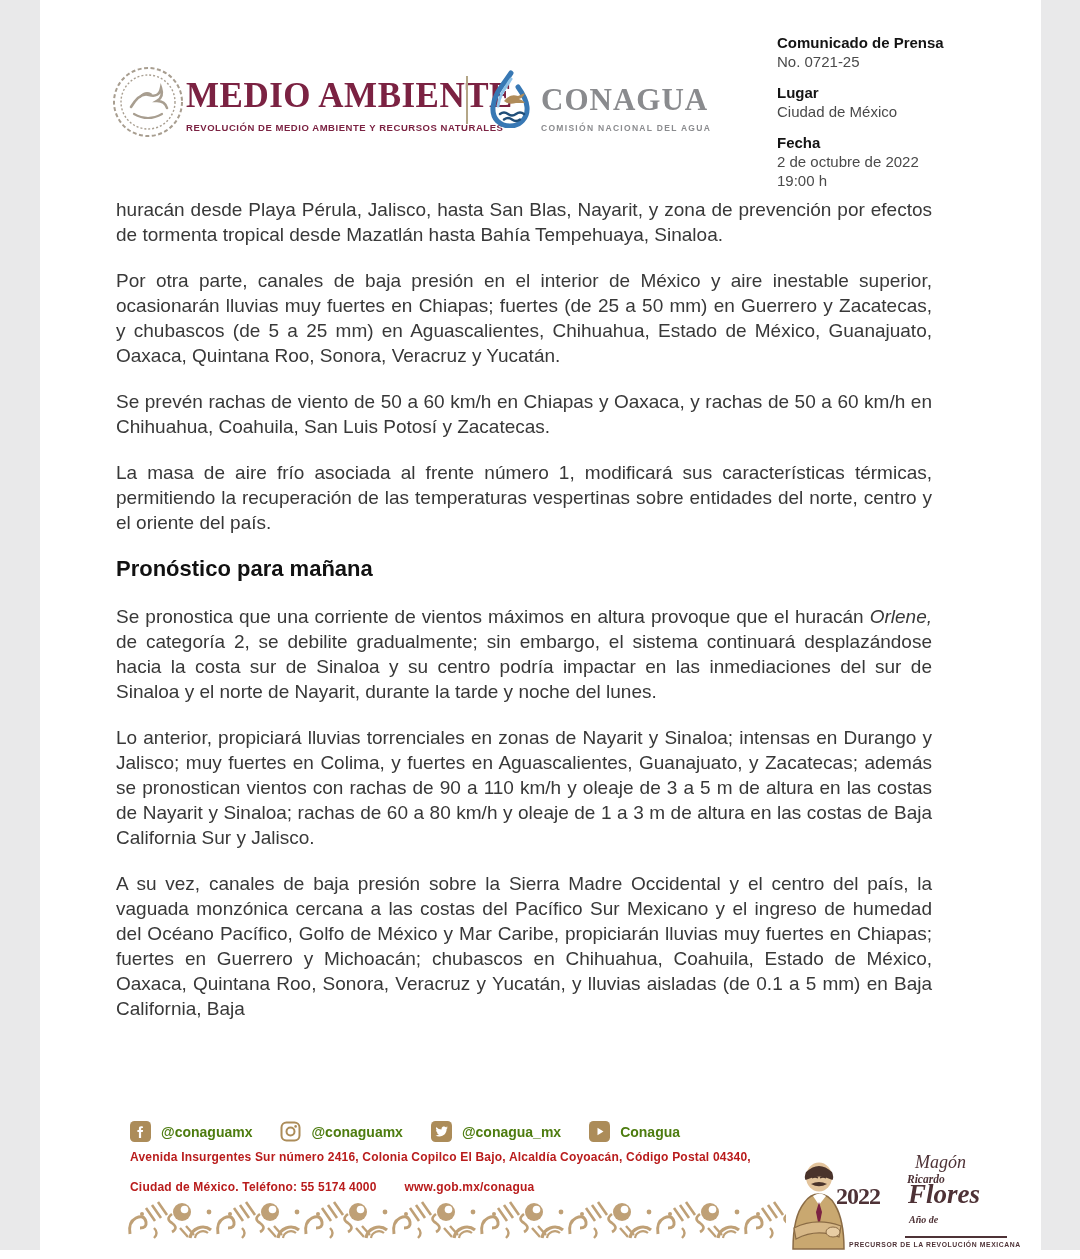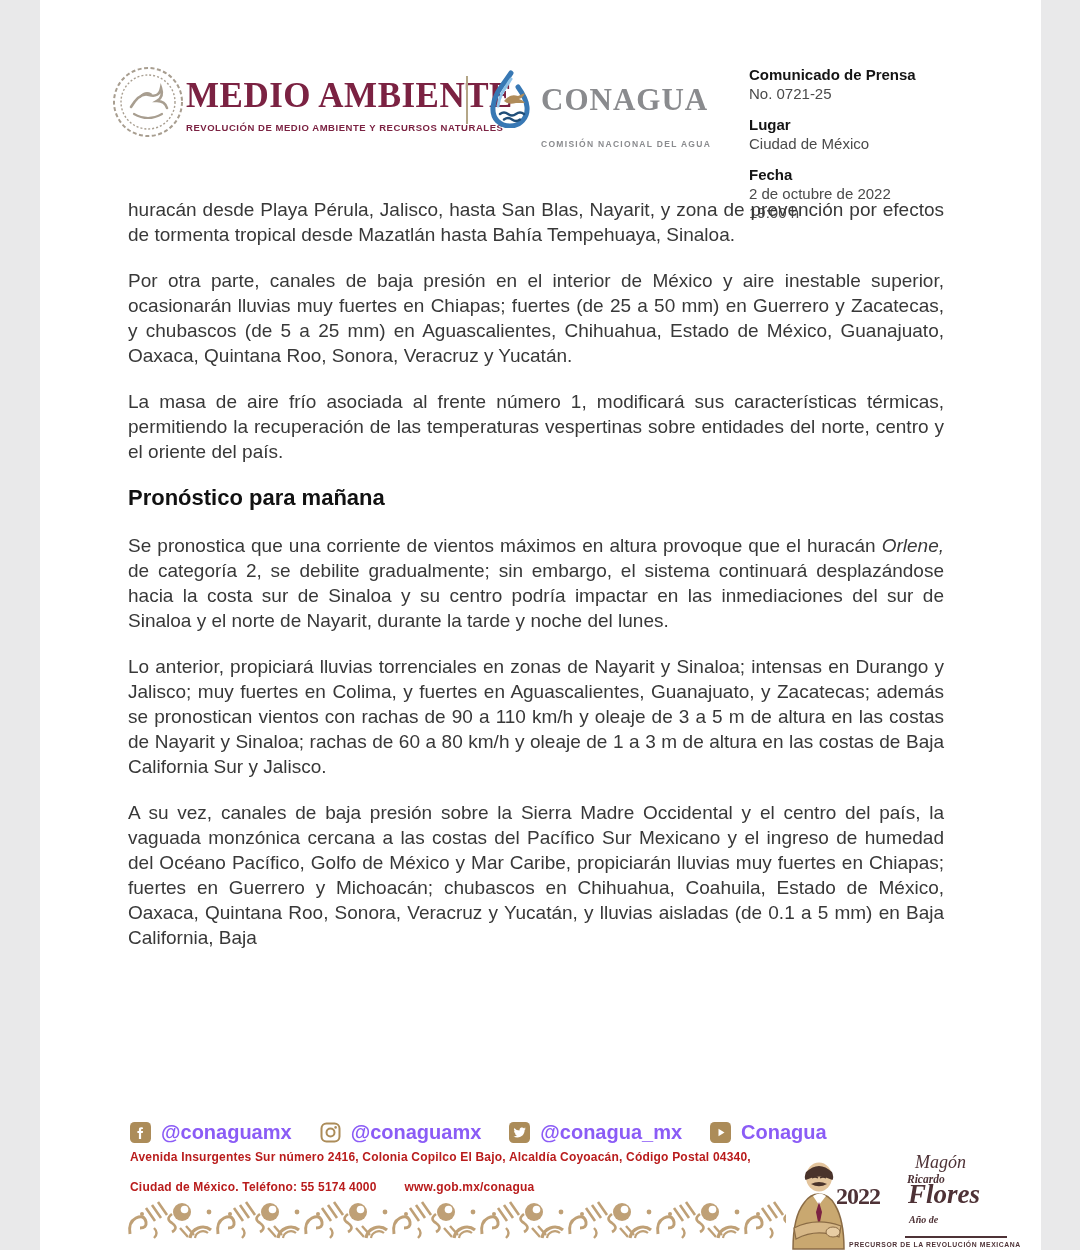--- a/index.html
+++ b/index.html
@@ -25,47 +25,47 @@
     color:#7b2242; white-space:nowrap;
   }
   .logo-divider { position:absolute; left:466px; top:76px; width:2px; height:48px; background:#b4a687; }
   .conagua-drop { position:absolute; left:487px; top:70px; }
   .conagua-block { position:absolute; left:541px; top:82px; }
   .conagua-title {
     font-family:"Liberation Serif", serif; font-weight:bold;
     font-size:31px; color:#8a8b8e; letter-spacing:1px; white-space:nowrap;
   }
   .conagua-sub {
-    margin-top:21px; font-size:8.5px; font-weight:bold; letter-spacing:1.3px;
+    margin-top:5px; font-size:8.5px; font-weight:bold; letter-spacing:1.3px;
     color:#8a8b8e; white-space:nowrap;
   }
 
-  .press-block { position:absolute; left:749px; top:33px; font-size:15px; line-height:19px;margin-top:32px; }
+  .press-block { position:absolute; left:777px; top:33px; font-size:15px; line-height:19px; }
   .press-group { margin-bottom:12px; }
   .press-label { font-weight:bold; color:#141414; }
   .press-value { color:#4a4a4a; }
 
   
-  .doc-body { position:absolute; left:128px; top:197px; width:816px; }
+  .doc-body { position:absolute; left:116px; top:197px; width:816px; }
   .para {
     font-size:19px; line-height:25px; color:#383838;
     text-align:justify; margin-bottom:21px;
   }
   .para em { font-style:italic; }
   .section-heading {
     font-size:22px; font-weight:bold; color:#111111; margin-bottom:22px;
   }
 
   
   .social-row {
     position:absolute; left:130px; top:1121px;
     display:flex; align-items:center; gap:28px;
   }
   .social-item { display:flex; align-items:center; gap:10px; }
-  .social-label { font-size:20px; font-weight:bold; color:#8b5cf6; white-space:nowrap; }
+  .social-label { font-size:14px; font-weight:bold; color:#4d7c0f; white-space:nowrap; }
   .addr { position:absolute; left:130px; color:#b91c1c; font-size:12px; font-weight:700; letter-spacing:0.2px; white-space:nowrap; }
   .addr.l1 { top:1150px; }
   .addr.l2 { top:1180px; }
   .addr .site { margin-left:28px; }
 
   .greca-band { position:absolute; left:126px; top:1200px; }
 
   
   .portrait { position:absolute; left:781px; top:1152px; }
   .fm { position:absolute; color:#4e3236; font-family:"Liberation Serif", serif; white-space:nowrap; }
@@ -125,20 +125,21 @@
     <div class="press-group">
       <div class="press-label">Fecha</div>
       <div class="press-value">2 de octubre de 2022</div>
       <div class="press-value">19:00 h</div>
     </div>
   </div>
 
   <div class="doc-body">
     <p class="para">huracán desde Playa Pérula, Jalisco, hasta San Blas, Nayarit, y zona de prevención por efectos de tormenta tropical desde Mazatlán hasta Bahía Tempehuaya, Sinaloa.</p>
     <p class="para">Por otra parte, canales de baja presión en el interior de México y aire inestable superior, ocasionarán lluvias muy fuertes en Chiapas; fuertes (de 25 a 50 mm) en Guerrero y Zacatecas, y chubascos (de 5 a 25 mm) en Aguascalientes, Chihuahua, Estado de México, Guanajuato, Oaxaca, Quintana Roo, Sonora, Veracruz y Yucatán.</p>
+    <p class="para">Se prevén rachas de viento de 50 a 60 km/h en Chiapas y Oaxaca, y rachas de 50 a 60 km/h en Chihuahua, Coahuila, San Luis Potosí y Zacatecas.</p>
     <p class="para">La masa de aire frío asociada al frente número 1, modificará sus características térmicas, permitiendo la recuperación de las temperaturas vespertinas sobre entidades del norte, centro y el oriente del país.</p>
     <h2 class="section-heading">Pronóstico para mañana</h2>
     <p class="para"><span>Se pronostica que una corriente de vientos máximos en altura provoque que el huracán </span><em>Orlene,</em><span> de categoría 2, se debilite gradualmente; sin embargo, el sistema continuará desplazándose hacia la costa sur de Sinaloa y su centro podría impactar en las inmediaciones del sur de Sinaloa y el norte de Nayarit, durante la tarde y noche del lunes.</span></p>
     <p class="para">Lo anterior, propiciará lluvias torrenciales en zonas de Nayarit y Sinaloa; intensas en Durango y Jalisco; muy fuertes en Colima, y fuertes en Aguascalientes, Guanajuato, y Zacatecas; además se pronostican vientos con rachas de 90 a 110 km/h y oleaje de 3 a 5 m de altura en las costas de Nayarit y Sinaloa; rachas de 60 a 80 km/h y oleaje de 1 a 3 m de altura en las costas de Baja California Sur y Jalisco.</p>
     <p class="para">A su vez, canales de baja presión sobre la Sierra Madre Occidental y el centro del país, la vaguada monzónica cercana a las costas del Pacífico Sur Mexicano y el ingreso de humedad del Océano Pacífico, Golfo de México y Mar Caribe, propiciarán lluvias muy fuertes en Chiapas; fuertes en Guerrero y Michoacán; chubascos en Chihuahua, Coahuila, Estado de México, Oaxaca, Quintana Roo, Sonora, Veracruz y Yucatán, y lluvias aisladas (de 0.1 a 5 mm) en Baja California, Baja</p>
   </div>
 
   <div class="social-row">
     <div class="social-item">
       <svg width="21" height="21" viewBox="0 0 21 21">

